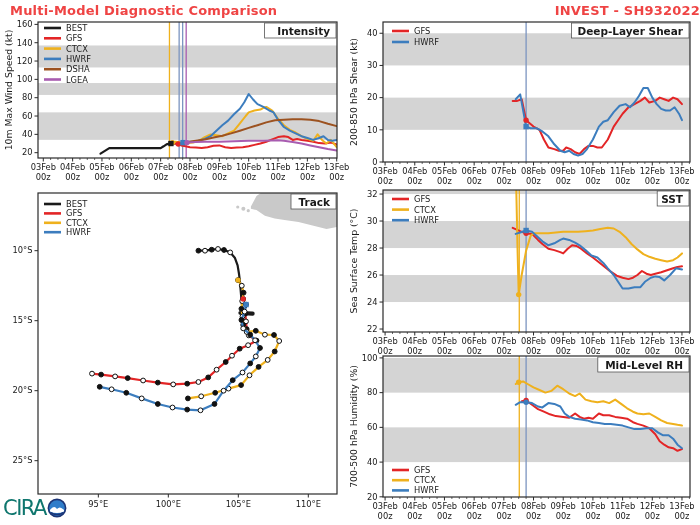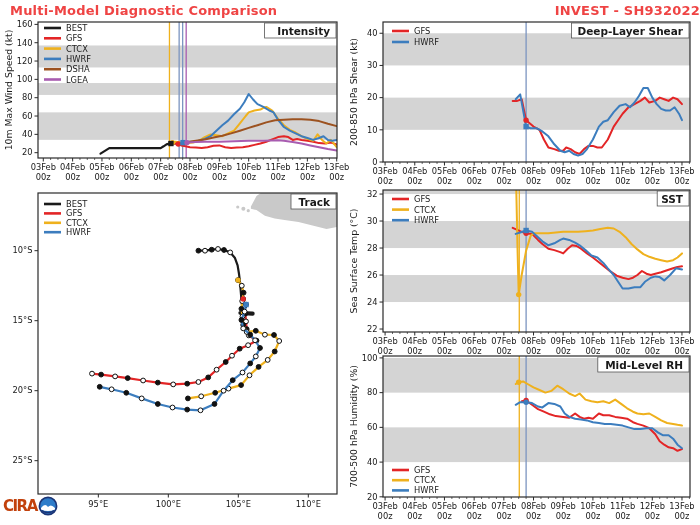--- a/index.html
+++ b/index.html
@@ -3,21 +3,21 @@
 <meta charset="utf-8">
 <style>
   html,body{margin:0;padding:0;background:#ffffff;}
   .page{position:relative;width:700px;height:525px;background:#ffffff;overflow:hidden;
         font-family:"DejaVu Sans","Liberation Sans",sans-serif;}
   .hdr{position:absolute;top:3px;font-size:13px;font-weight:bold;color:#ef4444;letter-spacing:0.2px;}
   .hdr-left{left:10px;}
   .hdr-right{right:0;}
   svg.panel{position:absolute;left:0;top:0;width:700px;height:525px;overflow:visible;}
   .cira{position:absolute;left:3px;top:496px;display:flex;align-items:center;gap:1px;}
-  .cira-text{font-size:15px;font-weight:bold;color:#c2410c;letter-spacing:-1.5px;font-style:normal;}
+  .cira-text{font-size:21px;font-weight:normal;color:#0f766e;letter-spacing:-1.5px;font-style:normal;}
   svg text{font-family:"DejaVu Sans","Liberation Sans",sans-serif;}
 </style>
 </head>
 <body>
 
 <div class="page">
   <div class="hdr hdr-left">Multi-Model Diagnostic Comparison</div>
   <div class="hdr hdr-right">INVEST - SH932022</div>
 
   <svg class="panel" id="panel-intensity">

